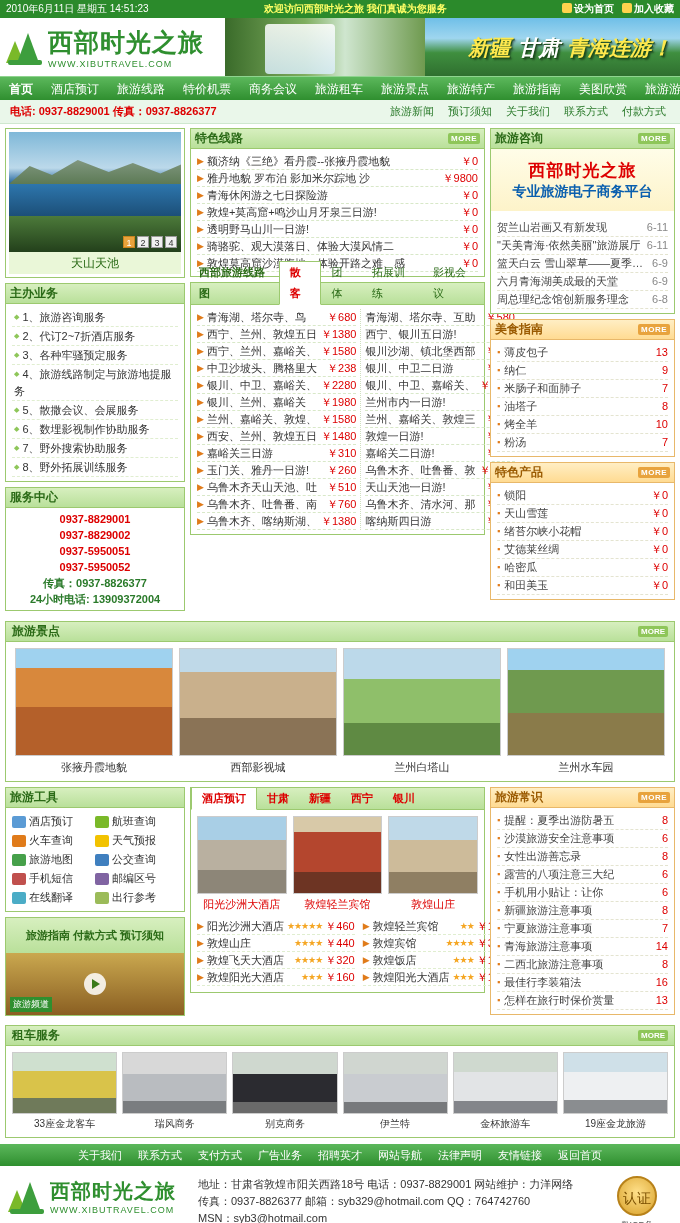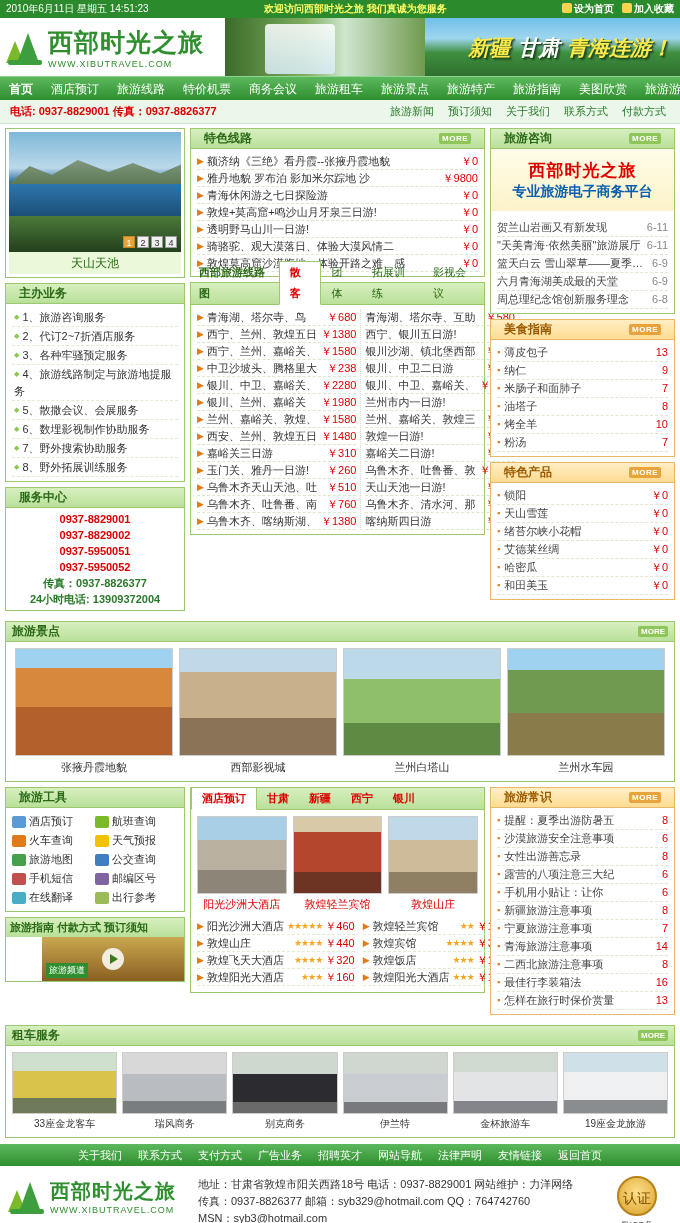--- a/index.html
+++ b/index.html
@@ -72,21 +72,21 @@
 
   
   .row { display: flex; padding: 4px 5px 0 5px; gap: 5px; }
   .col-left { width: 180px; }
   .col-mid { width: 295px; }
   .col-right { width: 185px; }
 
   .box { border: 1px solid #9cc96f; background: #fff; margin-bottom: 5px; }
   .box-hd {
     height: 20px; background: linear-gradient(180deg,#d7efbf,#b9e09a);
-    display: flex; align-items: center; padding: 0 13px; font-weight: bold;
+    display: flex; align-items: center; padding: 0 4px; font-weight: bold;
     color: #2a6a16; font-size: 12px; border-bottom: 1px solid #9cc96f;
   }
   .box-hd .more {
     margin-left: auto; font-size: 8px; color: #fff; background: #8ec659;
     border-radius: 2px; padding: 1px 3px; letter-spacing: .5px;
   }
   .box-bd { padding: 4px 6px; }
 
   
   .hero { border: 1px solid #9cc96f; background: #fff; padding: 3px; }
@@ -168,22 +168,22 @@
   .g3 { background: linear-gradient(180deg,#9fd2ef 0 20%, #6f9a4f 20% 60%, #8a7b4a 60% 100%); }
   .g4 { background: linear-gradient(180deg,#bcd9ea 0 28%, #8fbf6a 28% 70%, #5f8a43 70% 100%); }
 
   
   .row2 { display: flex; padding: 0 5px; gap: 5px; align-items: flex-start; }
   .tools { display: flex; flex-wrap: wrap; }
   .tools .ti { width: 50%; display: flex; align-items: center; line-height: 19px; color: #333; }
   .tools .ti .ic { width: 14px; height: 12px; margin-right: 3px; border-radius: 2px; display: inline-block; }
 
   .guide-banner { margin-top: 4px; border: 1px solid #9cc96f; }
-  .guide-banner .t { background: linear-gradient(180deg,#d7efbf,#b9e09a); font-weight: bold; color: #2a6a16; padding: 2px 4px; font-size: 11px; }
-  .guide-banner .v { height: 44px; position: relative; background: linear-gradient(180deg,#caa84f,#8a5f22); margin-left: 36px; }
+  .guide-banner .t { background: linear-gradient(180deg,#d7efbf,#b9e09a); font-weight: bold; color: #2a6a16; padding: 10px 4px; font-size: 11px; text-align: center; }
+  .guide-banner .v { height: 62px; position: relative; background: linear-gradient(180deg,#caa84f,#8a5f22); }
   .guide-banner .v .play { position: absolute; left: 50%; top: 50%; transform: translate(-50%,-50%);
      width: 22px; height: 22px; border-radius: 50%; background: rgba(255,255,255,.85); }
   .guide-banner .v .play:after { content:""; position:absolute; left:8px; top:6px; border-style:solid;
      border-width: 5px 0 5px 8px; border-color: transparent transparent transparent #3a7a1a; }
   .guide-banner .v .tag { position: absolute; left: 4px; bottom: 3px; background: #2f8f2f; color: #fff; font-size: 9px; padding: 1px 3px; }
 
   
   .hotels { display: flex; gap: 6px; padding: 6px; }
   .hcell { flex: 1; }
   .hcell .img { height: 78px; border: 1px solid #ccc; }

